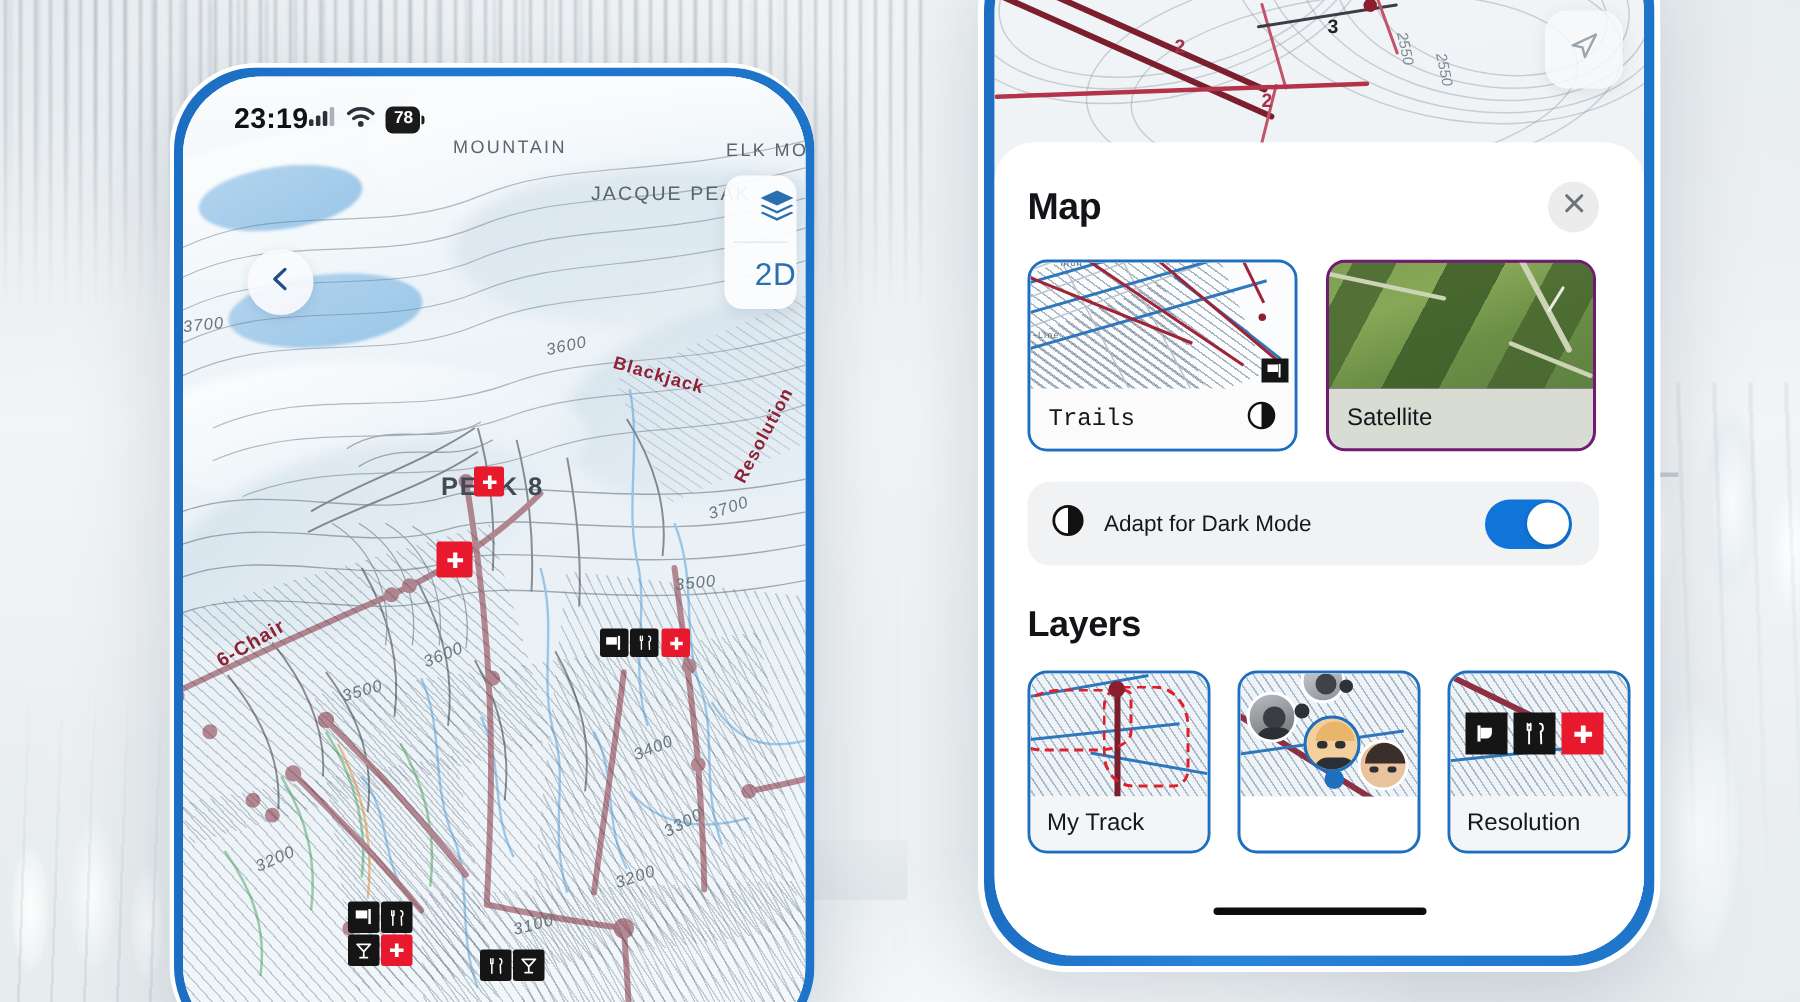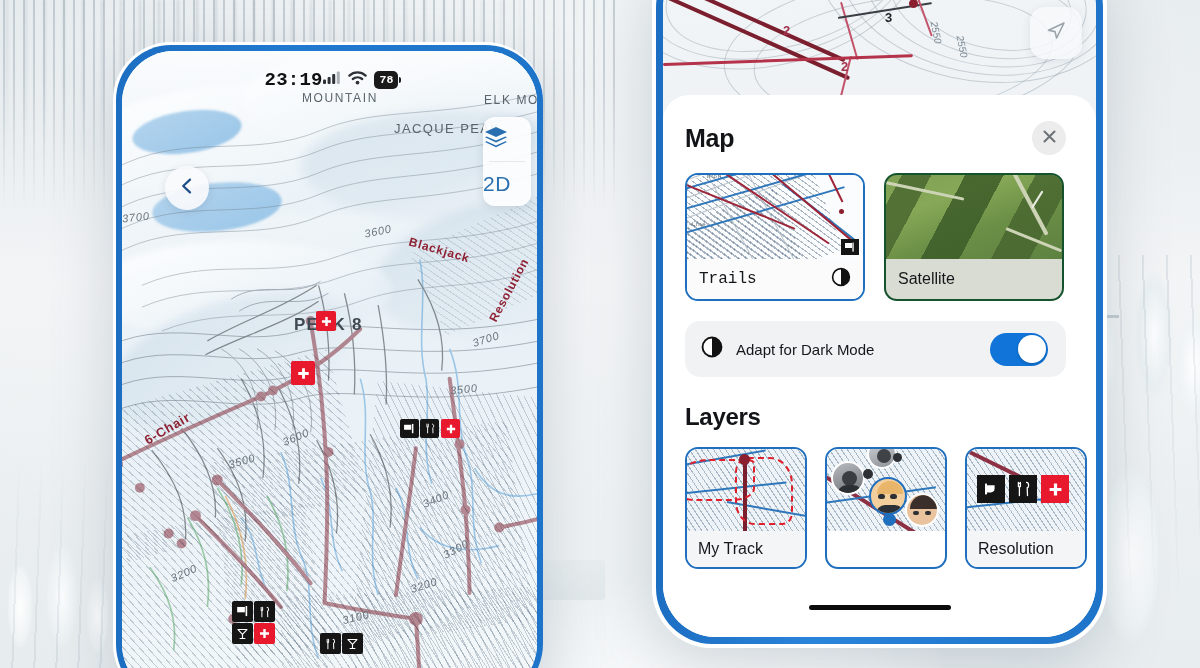--- a/index.html
+++ b/index.html
@@ -185,25 +185,24 @@
          align-items:center; justify-content:center; }
   .poi.red { background:#e8192c; }
   .poi.dark { background:#151515; }
   .poi svg { display:block; }
 
   .lift-node { position:absolute; width:9px; height:9px; border-radius:50%; background:#8b1f2f; }
 
   
   .statusbar {
     position:absolute; left:0; right:0; top:0; height:46px;
-    display:flex; align-items:center; justify-content:center;
+    display:flex; align-items:center; justify-content:flex-start;
     padding: 12px 30px 0 34px;
     background: linear-gradient(180deg, rgba(250,252,253,.92), rgba(250,252,253,.0));
     z-index: 6;
-    font-family: Liberation Mono, monospace;
   }
   .clock { font-size:19px; font-weight:700; color:#111; letter-spacing:.2px; }
   .sb-right { display:flex; align-items:center; gap:7px; }
   .battery {
     background:#1a1a1a; color:#fff; font-size:11.5px; font-weight:700;
     border-radius:5px; padding:2px 5px 2px 6px; line-height:1.15; position:relative;
   }
   .battery:after {
     content:""; position:absolute; right:-3px; top:6px; width:2px; height:6px;
     background:#1a1a1a; border-radius:0 2px 2px 0;
@@ -217,21 +216,21 @@
     box-shadow:0 2px 8px rgba(40,60,80,.12); z-index:6;
   }
   
   .mapctl {
     position:absolute; right:6px; top:66px; width:48px;
     background:rgba(252,253,254,.93); border-radius:12px;
     z-index:6; box-shadow:0 2px 10px rgba(40,60,80,.12);
     display:flex; flex-direction:column; align-items:center;
     overflow:hidden;
   }
-  .mapctl .row { height:44px; width:100%; display:flex; align-items:center; justify-content:flex-start; }
+  .mapctl .row { height:44px; width:100%; display:flex; align-items:center; justify-content:flex-end; }
   .mapctl .sep { height:1px; width:74%; background:rgba(0,0,0,.08); }
   .ctl-2d { font-size:21px; color:#2a6fb0; font-weight:400; letter-spacing:.5px; }
 
   
   .phone-right {
     left: 652px; top: -52px;
     width: 455px; height: 700px;
     border-radius: 60px;
     background: linear-gradient(90deg, #1c6ec2 0%, #2a84da 35%, #1e74c9 100%);
     padding: 7px;
@@ -273,21 +272,21 @@
   .sheet-title { font-size:25px; font-weight:700; color:#121417; letter-spacing:-.3px; }
   .closebtn {
     width:34px; height:34px; border-radius:50%; background:#ececec;
     display:flex; align-items:center; justify-content:center;
   }
 
   
   .basemaps { display:flex; gap:19px; }
   .bm { width:180px; border-radius:13px; overflow:hidden; position:relative; }
   .bm.sel { border:2.5px solid #1f6fbf; }
-  .bm.unsel { border:2.5px solid transparent; background:#14532d; }
+  .bm.unsel { border:2.5px solid transparent; background:#701a75; }
   .bm-thumb { height:84px; position:relative; overflow:hidden; }
   .bm-foot { height:40px; display:flex; align-items:center; justify-content:space-between;
              padding: 0 12px; font-size:16px; color:#15181b; }
   .bm.sel .bm-foot { background:#fbfbfc;font-family:Liberation Mono, monospace; }
   .bm.unsel .bm-foot { background:#d9dcd2; }
 
   
   .thumb-trails { position:absolute; inset:0; background:#fbfcfd; }
   .tt-hatch {
     position:absolute; background-image:

